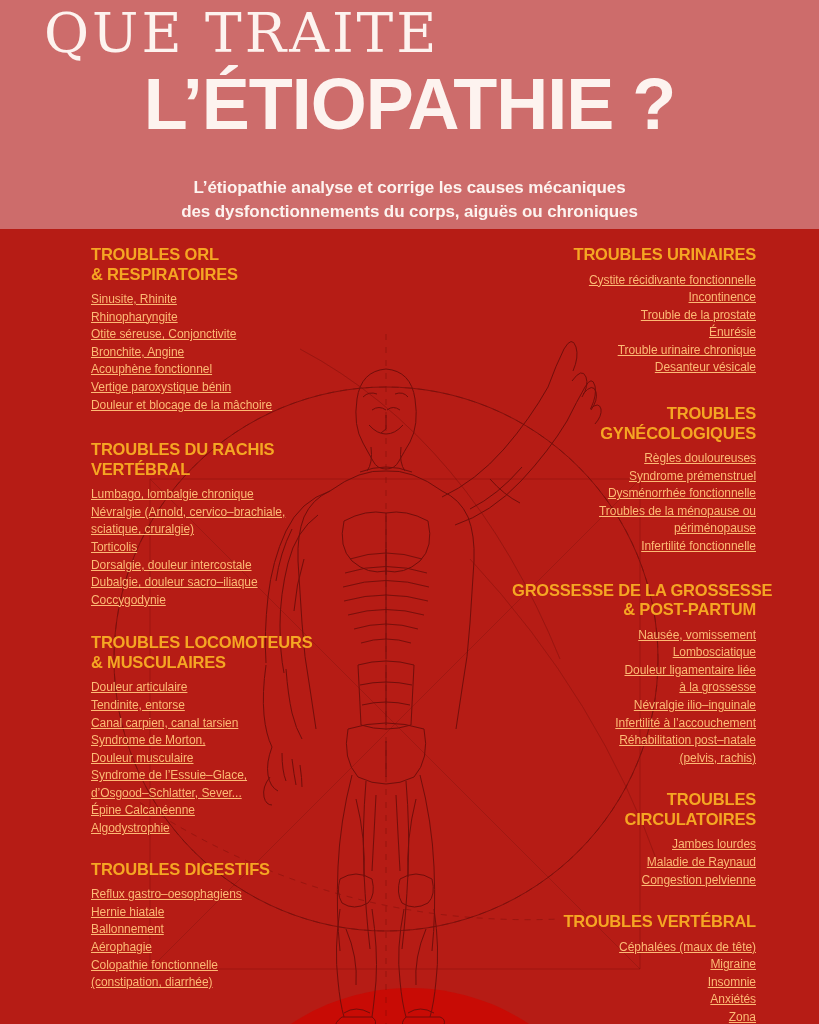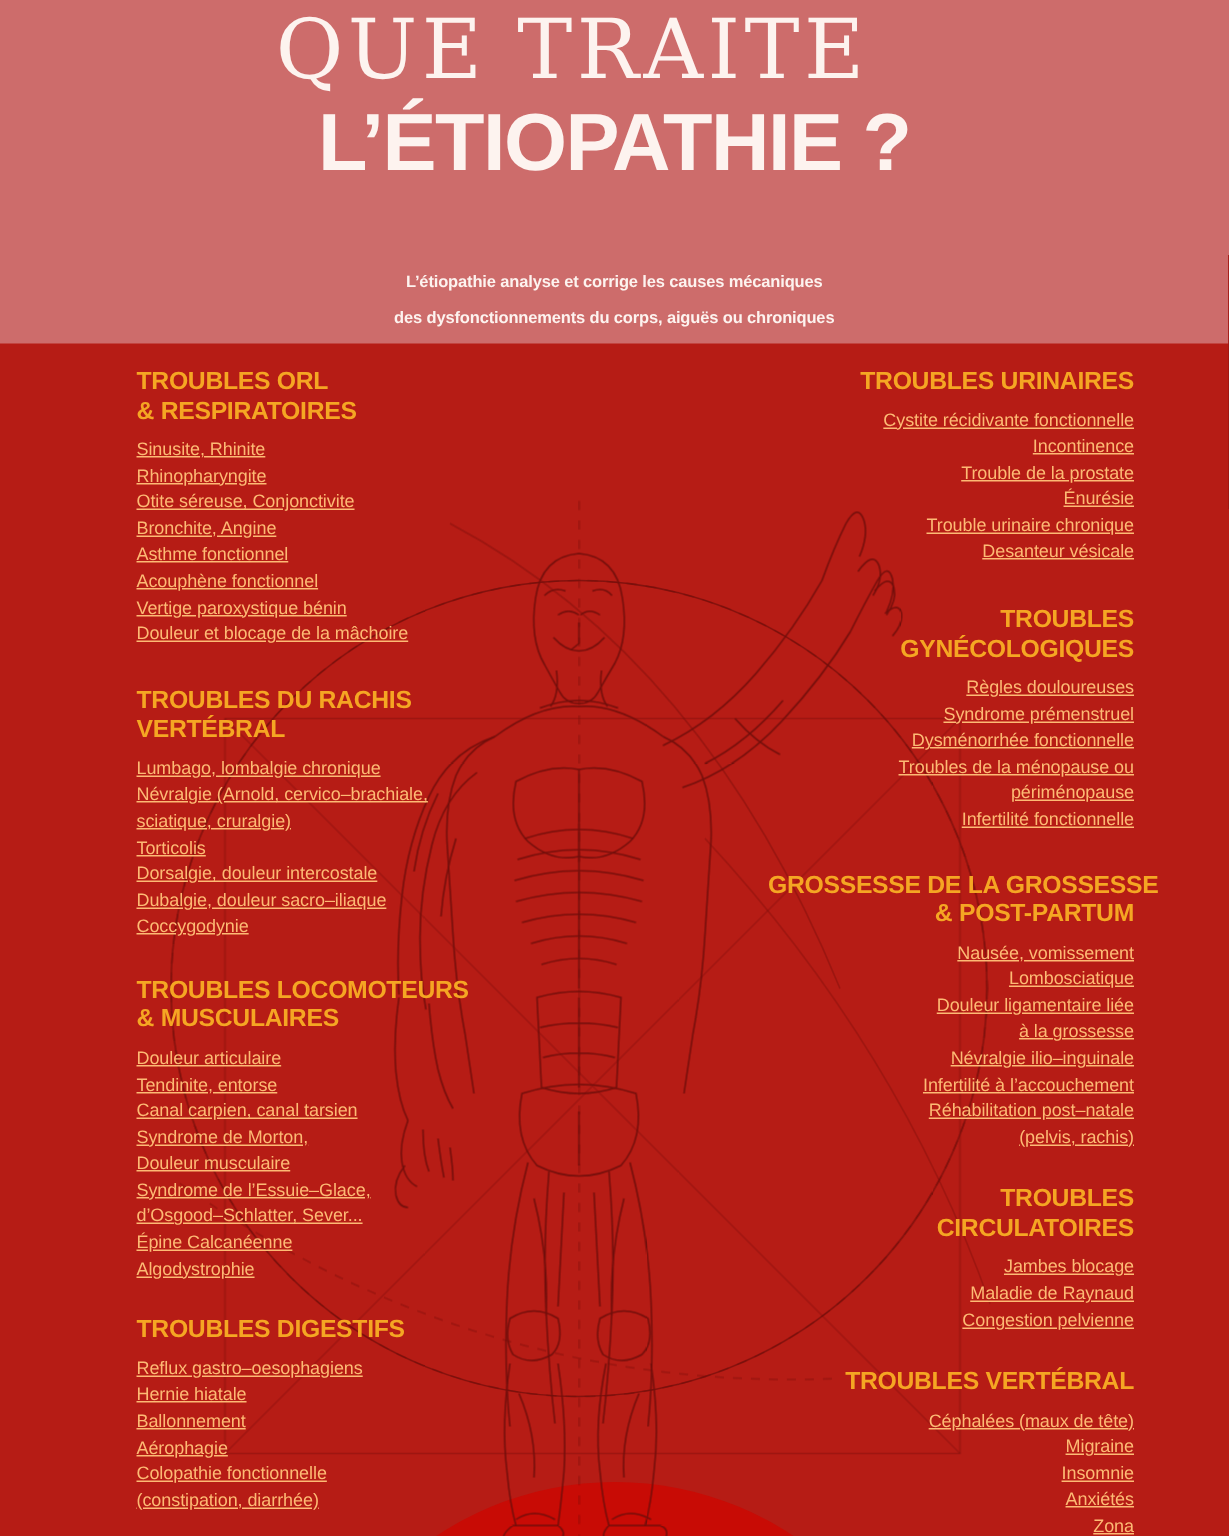--- a/index.html
+++ b/index.html
@@ -24,50 +24,51 @@
     left: 0; top: 0;
     width: 819px;
     height: 229px;
     background: #cd6c6b;
     overflow: hidden;
   }
   .title-line1 {
     position: absolute;
     left: 0; top: 6px;
     width: 763px;
-    text-align: center;
+    text-align: left;
     color: #fdf3ef;
     font-family: "DejaVu Serif", serif;
     font-weight: 400;
     font-size: 55px;
     letter-spacing: 3px;
     line-height: 1;
     white-space: nowrap;
+    padding-left: 44px;
   }
   .title-line2 {
     position: absolute;
     left: 0; top: 68px;
     width: 819px;
     text-align: center;
     color: #fdf3ef;
     font-family: "Liberation Sans", sans-serif;
     font-weight: 700;
-    font-size: 54px;
+    font-size: 72px;
     letter-spacing: -1px;
     line-height: 1;
     white-space: nowrap;
   }
   .subtitle {
     position: absolute;
     left: 0; top: 176px;
     width: 819px;
     text-align: center;
     color: #fdf3ef;
     font-weight: 700;
-    font-size: 11px;
+    font-size: 17px;
     line-height: 24px;
     letter-spacing: -0.1px;
   }
   .subtitle .sub-l {
     display: block;
     white-space: nowrap;
   }
 
   
   .bottom-arc {
@@ -244,21 +245,20 @@
     <div class="section">
       <div class="sec-head">
         <span class="hl">TROUBLES ORL</span>
         <span class="hl">&amp; RESPIRATOIRES</span>
       </div>
       <ul class="sec-list">
         <li>Sinusite, Rhinite</li>
         <li>Rhinopharyngite</li>
         <li>Otite séreuse, Conjonctivite</li>
         <li>Bronchite, Angine</li>
-        <li>Asthme fonctionnel</li>
         <li>Acouphène fonctionnel</li>
         <li>Vertige paroxystique bénin</li>
         <li>Douleur et blocage de la mâchoire</li>
       </ul>
     </div>
 
     <div class="gap-a"></div>
 
     <div class="section">
       <div class="sec-head">
@@ -367,21 +367,21 @@
     </div>
 
     <div class="gap-f"></div>
 
     <div class="section">
       <div class="sec-head">
         <span class="hl">TROUBLES</span>
         <span class="hl">CIRCULATOIRES</span>
       </div>
       <ul class="sec-list">
-        <li>Jambes blocage</li>
+        <li>Jambes lourdes</li>
         <li>Maladie de Raynaud</li>
         <li>Congestion pelvienne</li>
       </ul>
     </div>
 
     <div class="gap-f"></div>
 
     <div class="section">
       <div class="sec-head">
         <span class="hl">TROUBLES VERTÉBRAL</span>

